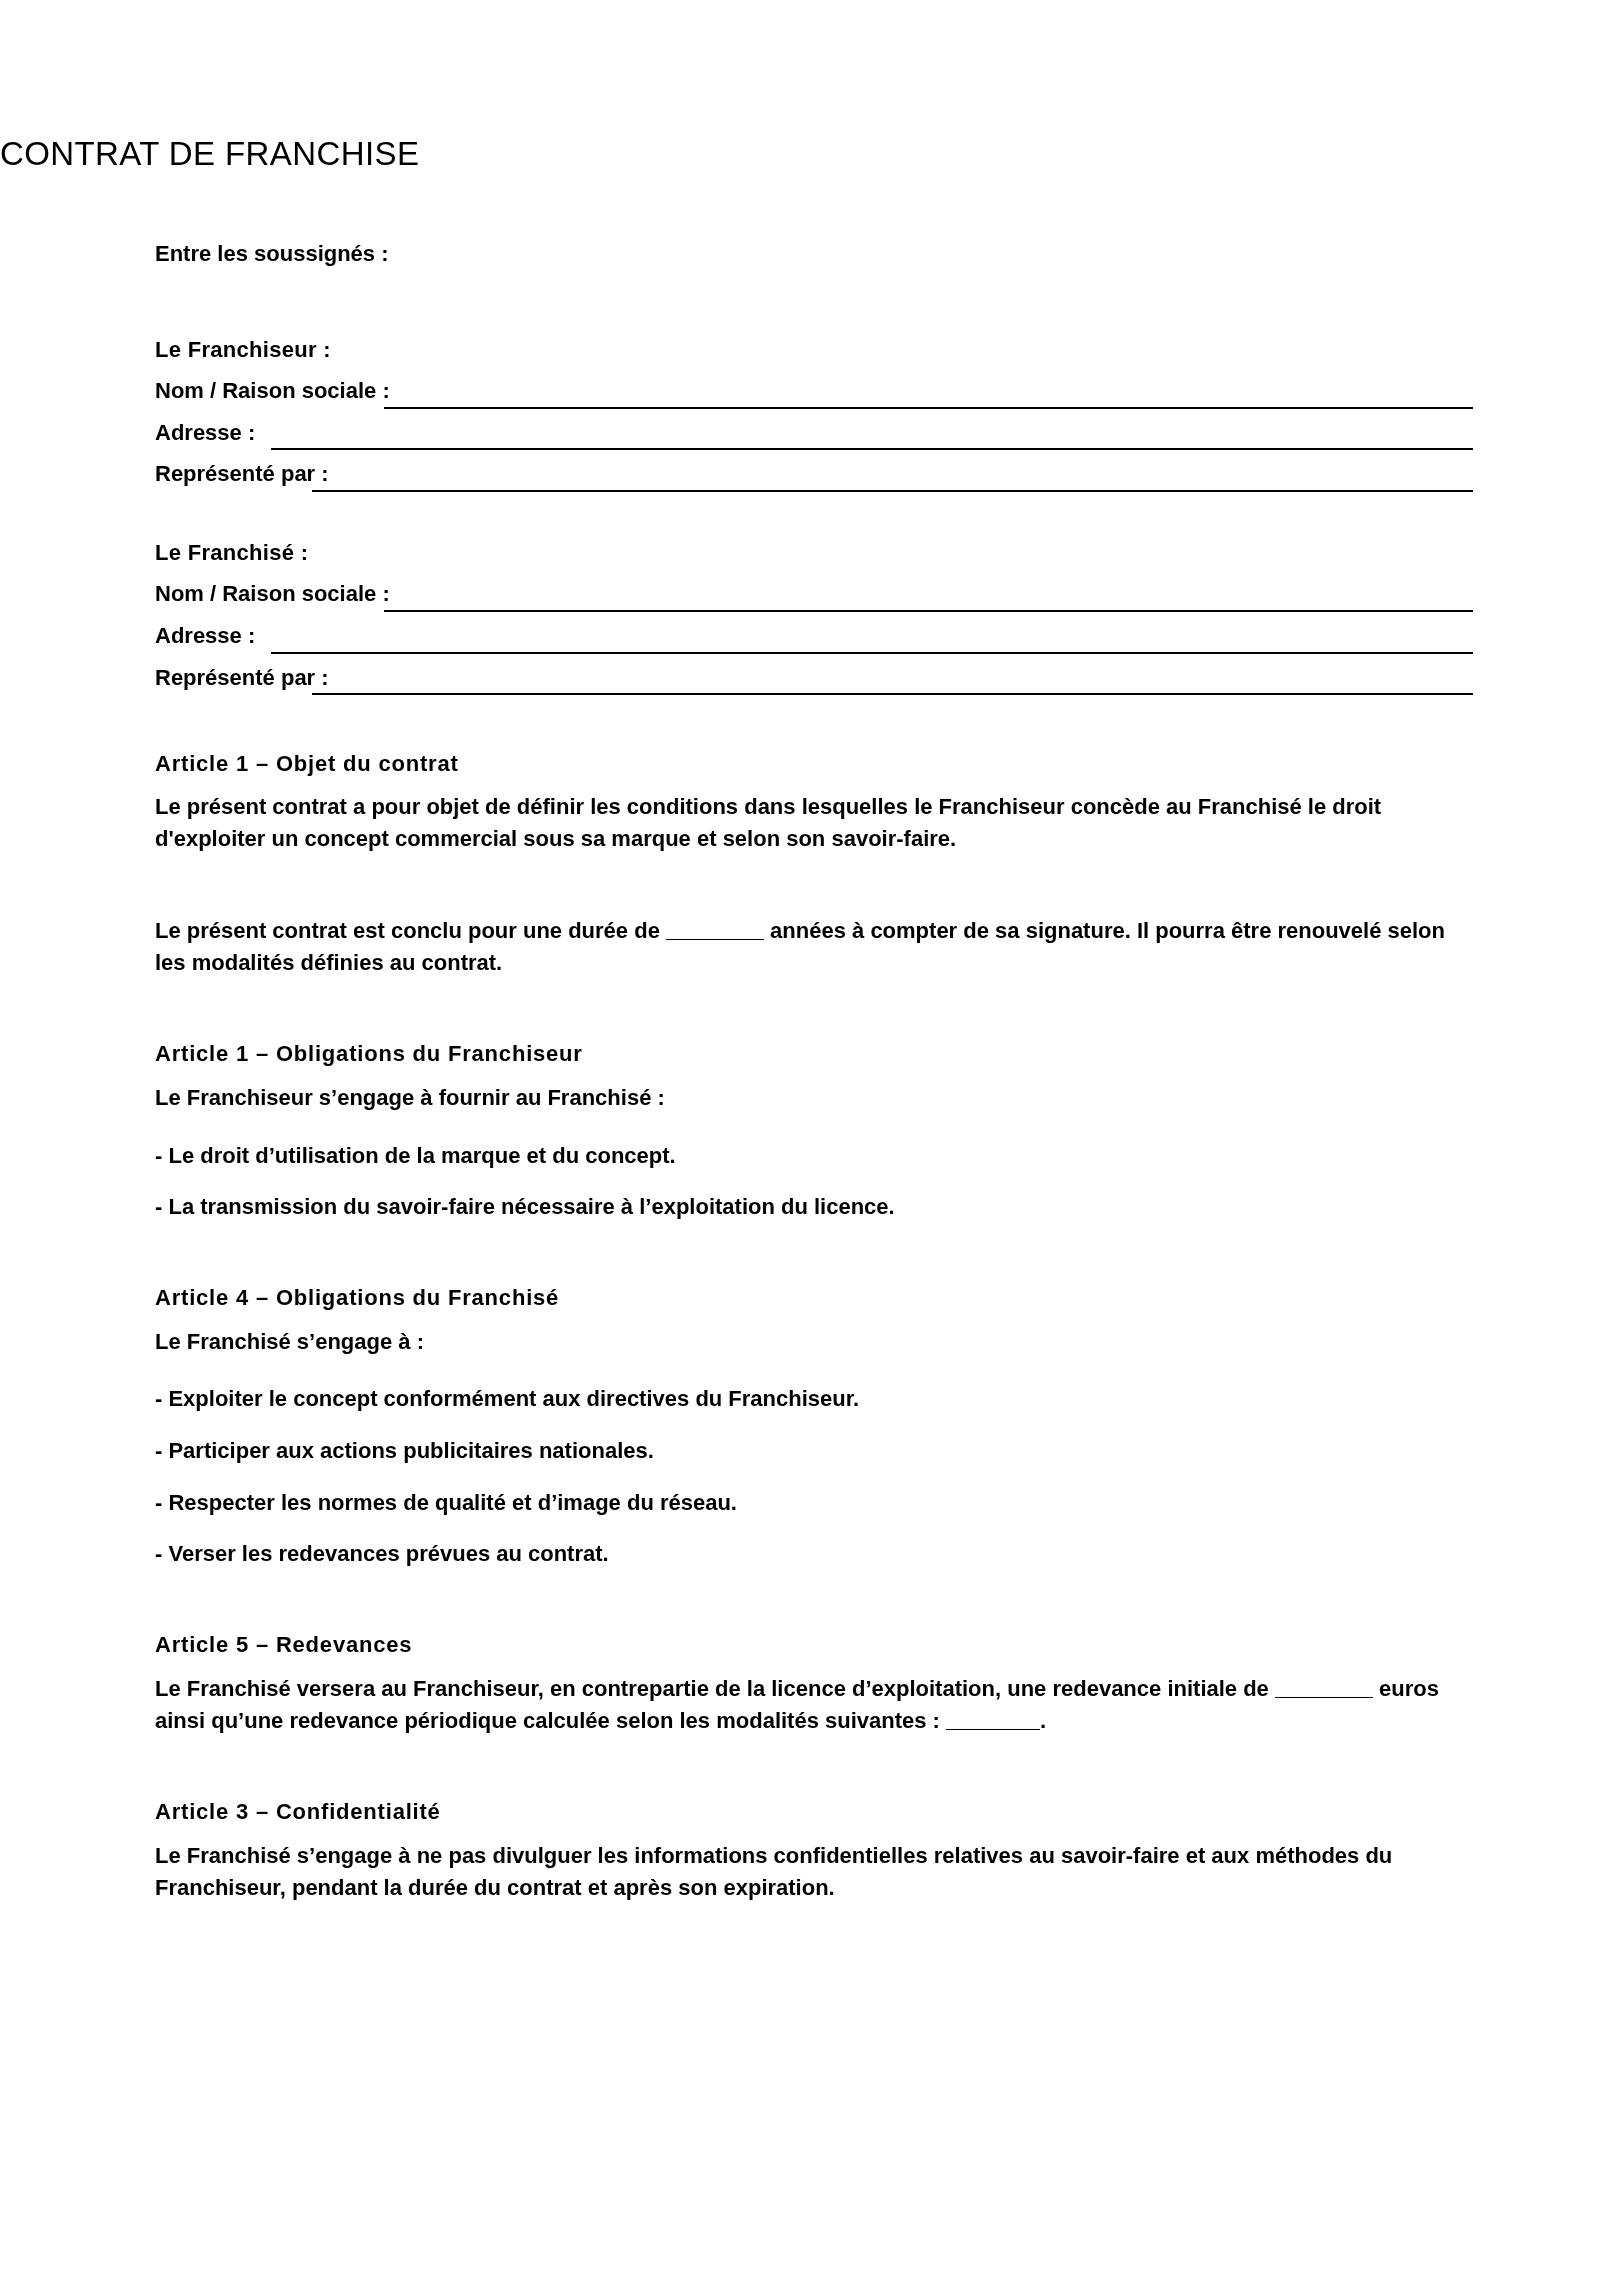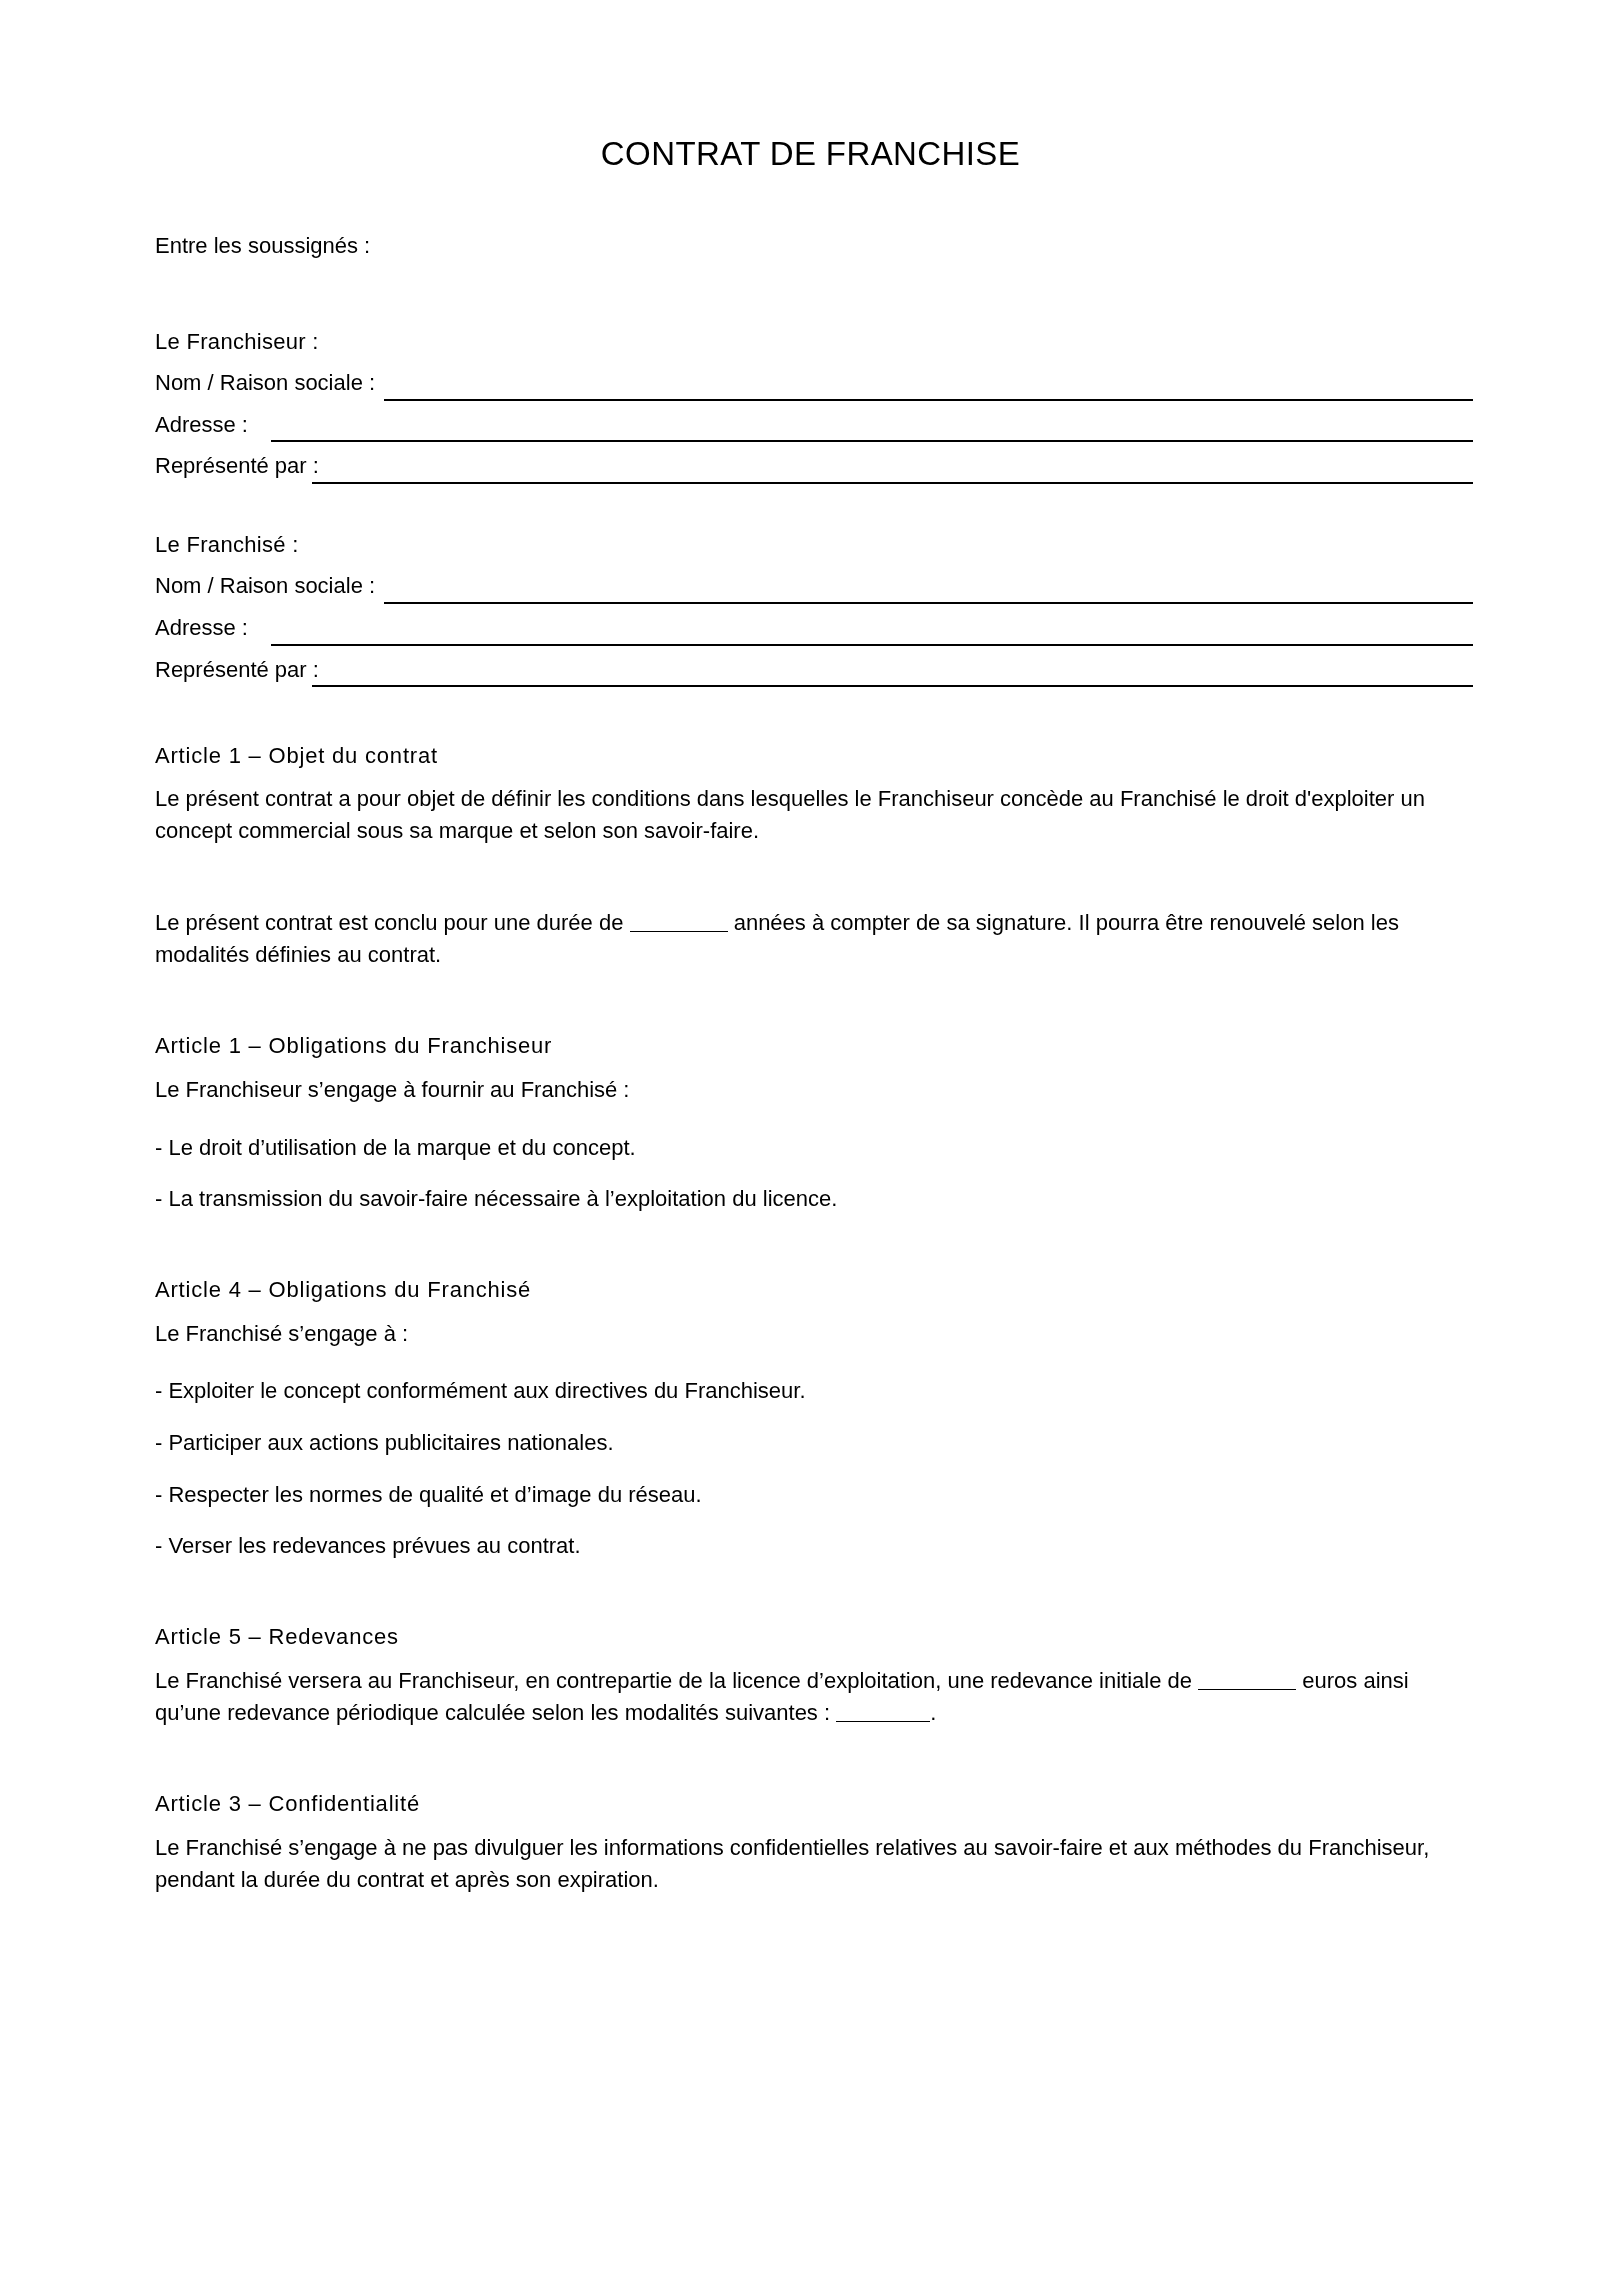--- a/index.html
+++ b/index.html
@@ -19,32 +19,32 @@
     font-family: "Liberation Sans", sans-serif;
     color: #000000;
     -webkit-font-smoothing: antialiased;
   }
 
   .doc-title {
     position: absolute;
     top: 114px;
     left: 0;
     width: 1621px;
-    text-align: center;
     font-size: 33px;
     font-weight: 400;
     letter-spacing: 0.4px;
     line-height: 1.1;
   }
 
   .content {
     position: absolute;
     left: 155px;
-    top: 231px;
+    top: 239px;
     width: 1318px;
+    font-weight: bold;
   }
 
   .para {
     font-size: 22px;
     line-height: 30px;
     margin: 0;
     white-space: pre-wrap;
   }
 
   .intro {

